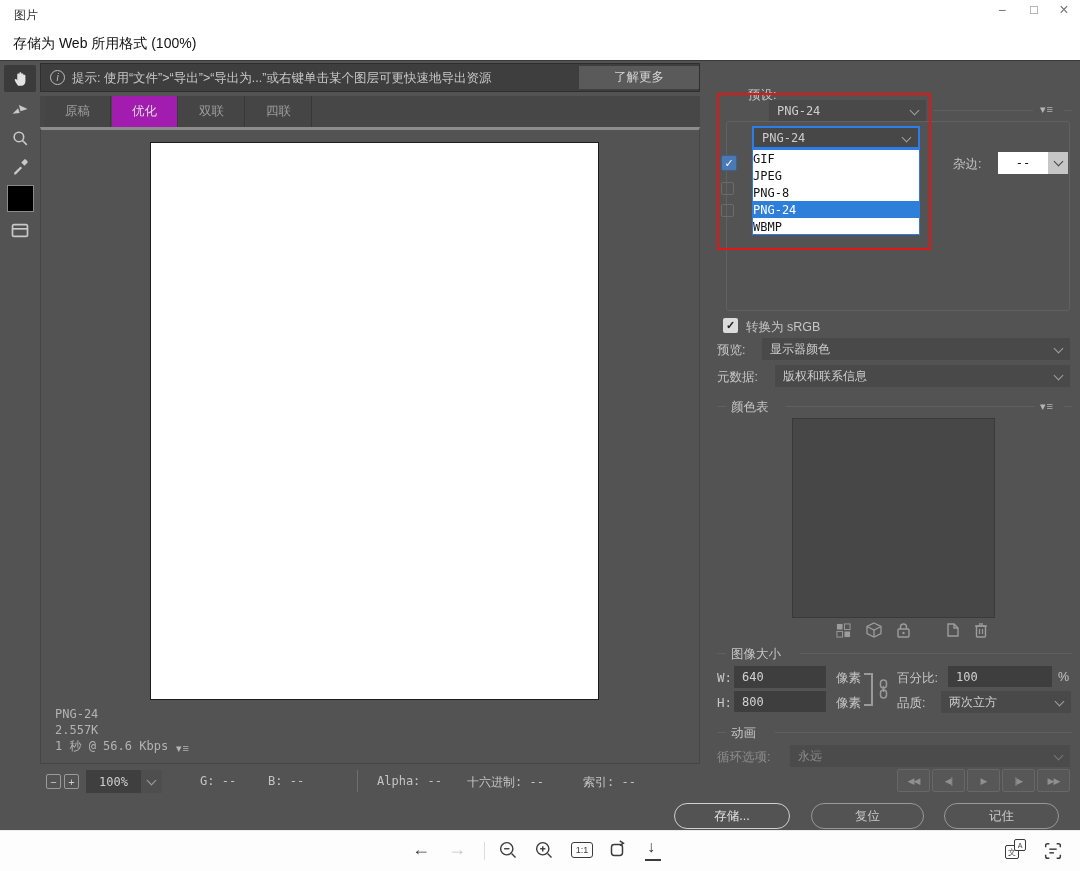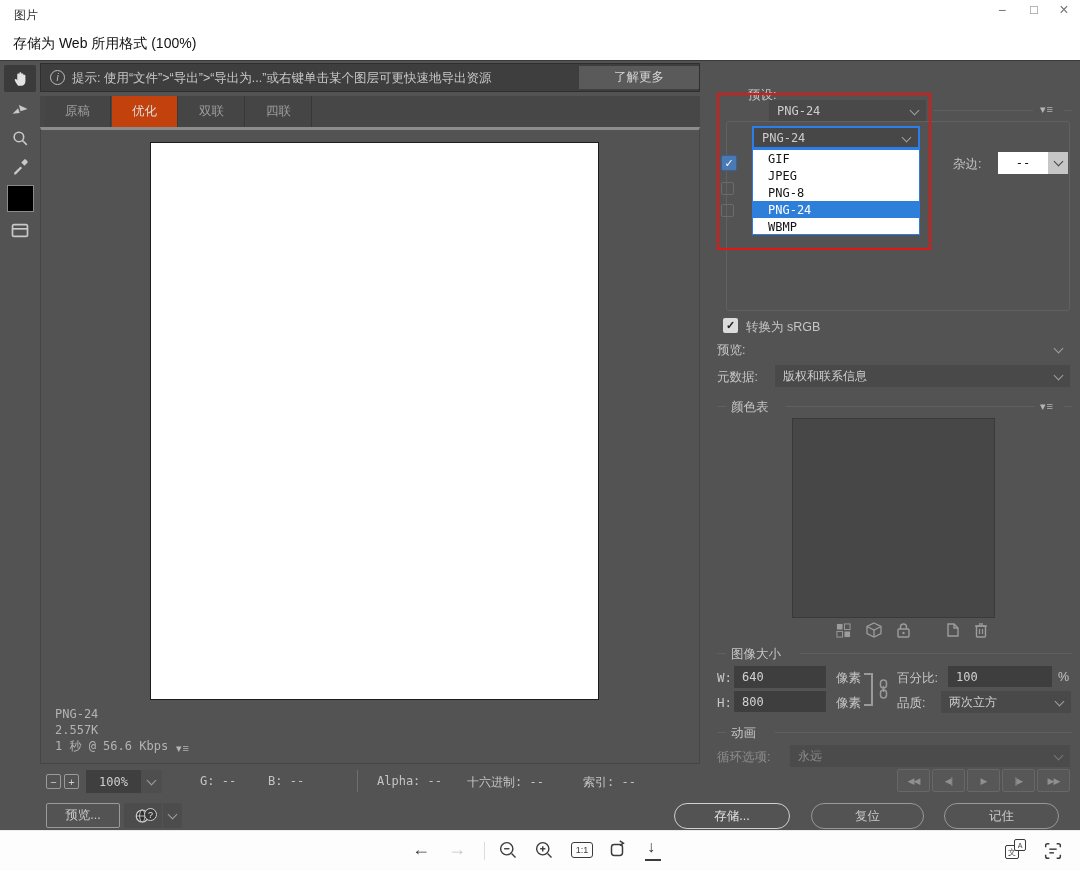--- a/index.html
+++ b/index.html
@@ -16,21 +16,21 @@
   .chev{width:6px;height:6px;border-right:1.6px solid #a0a0a0;border-bottom:1.6px solid #a0a0a0;
       transform:rotate(45deg);display:inline-block;}
   .chev-dark{border-color:#444;}
   .chev-dim{border-color:#787878;}
   .rule{background:#5f5f5f;height:1px;}
   .panelmenu{font-size:11px;color:#b5b5b5;letter-spacing:1px;white-space:nowrap;}
   .tab{width:66px;height:31px;display:flex;align-items:center;justify-content:center;
       font-size:12.5px;box-sizing:border-box;border-right:1px solid #383838;}
   .pill{border-radius:13px;display:flex;align-items:center;justify-content:center;
       font-size:12.5px;color:#c9c9c9;box-sizing:border-box;background:transparent;}
-  .opt{height:17px;display:flex;align-items:center;padding-left:15px;font-size:12px;color:#141414;}
+  .opt{height:17px;display:flex;align-items:center;padding-left:0;font-size:12px;color:#141414;}
   .opt.sel{background:#2e7fd9;color:#fff;}
   .pbbtn{width:33px;height:23px;background:#575757;border:1px solid #676767;border-radius:2px;
       display:flex;align-items:center;justify-content:center;color:#8f8f8f;font-size:9px;
       box-sizing:border-box;letter-spacing:-1px;}
   .toolbtn{width:32px;height:27px;display:flex;align-items:center;justify-content:center;}
   svg{display:block;}
 </style>
 </head>
 <body>
 
@@ -86,21 +86,21 @@
       <span class="a" style="left:9px;top:6px;width:15px;height:15px;border:1.4px solid #bdbdbd;border-radius:50%;
                    color:#bdbdbd;font-size:10px;display:flex;align-items:center;justify-content:center;
                    font-style:italic;box-sizing:border-box;">i</span>
       <span class="a" style="left:31px;top:6px;font-size:12.5px;color:#c8c8c8;white-space:nowrap;">提示: 使用“文件”&gt;“导出”&gt;“导出为...”或右键单击某个图层可更快速地导出资源</span>
       <div class="a" style="left:538px;top:2px;width:120px;height:23px;background:#5a5a5a;color:#d6d6d6;font-size:12.5px;
                   display:flex;align-items:center;justify-content:center;">了解更多</div>
     </div>
 
     <div class="a" style="left:40px;top:35px;width:660px;height:31px;background:#474747;">
       <div class="a tab" style="left:5px;top:0;background:#454545;color:#9f9f9f;">原稿</div>
-      <div class="a tab" style="left:72px;top:0;background:#c2410c;color:#dcdcdc;">优化</div>
+      <div class="a tab" style="left:72px;top:0;background:#a21caf;color:#dcdcdc;">优化</div>
       <div class="a tab" style="left:139px;top:0;background:#454545;color:#9f9f9f;">双联</div>
       <div class="a tab" style="left:206px;top:0;background:#454545;color:#9f9f9f;font-family:Liberation Serif, serif;">四联</div>
     </div>
 
     <div class="a" style="left:40px;top:66px;width:660px;height:637px;background:#535353;
                 border-top:3px solid #8c8c8c;border-left:1px solid #454545;border-right:1px solid #454545;
                 border-bottom:1px solid #454545;box-sizing:border-box;">
       <div class="a" style="left:109px;top:12px;width:447px;height:556px;background:#fff;border:1px solid #1c1c1c;"></div>
       <div class="a mono" style="left:14px;top:576px;font-size:12px;color:#b3b3b3;line-height:16px;">
         <div>PNG-24</div>
@@ -121,38 +121,20 @@
         <span class="chev" style="margin-top:-3px;"></span>
       </div>
       <span class="a mono" style="left:200px;top:9px;font-size:12px;color:#c4c4c4;">G: --</span>
       <span class="a mono" style="left:268px;top:9px;font-size:12px;color:#c4c4c4;">B: --</span>
       <div class="a" style="left:357px;top:5px;width:1px;height:22px;background:#6e6e6e;"></div>
       <span class="a mono" style="left:377px;top:9px;font-size:12px;color:#c4c4c4;">Alpha: --</span>
       <span class="a mono" style="left:467px;top:9px;font-size:12px;color:#c4c4c4;">十六进制: --</span>
       <span class="a mono" style="left:583px;top:9px;font-size:12px;color:#c4c4c4;">索引: --</span>
     </div>
 
-    <div class="a" style="left:0;top:740px;width:700px;height:30px;">
-      <div class="a" style="left:46px;top:2px;width:74px;height:25px;border:1px solid #9a9a9a;border-radius:2px;color:#c9c9c9;
-                  font-size:12.5px;display:flex;align-items:center;justify-content:center;box-sizing:border-box;">预览...</div>
-      <div class="a" style="left:124px;top:2px;width:38px;height:25px;background:#4c4c4c;border-radius:3px 0 0 3px;
-                  display:flex;align-items:center;justify-content:center;">
-        <svg width="18" height="18" viewBox="0 0 24 24">
-          <circle cx="11" cy="12" r="8" fill="#2f2f2f" stroke="#cfcfcf" stroke-width="1.6"></circle>
-          <ellipse cx="11" cy="12" rx="3.5" ry="8" fill="none" stroke="#cfcfcf" stroke-width="1.2"></ellipse>
-          <line x1="3" y1="12" x2="19" y2="12" stroke="#cfcfcf" stroke-width="1.2"></line>
-        </svg>
-        <span class="a" style="left:20px;top:5px;width:13px;height:13px;background:#3a3a3a;border:1px solid #cfcfcf;border-radius:50%;
-                     color:#e8e8e8;font-size:9px;display:flex;align-items:center;justify-content:center;box-sizing:border-box;">?</span>
-      </div>
-      <div class="a" style="left:163px;top:2px;width:19px;height:25px;background:#4c4c4c;border-radius:0 3px 3px 0;
-                  display:flex;align-items:center;justify-content:center;">
-        <span class="chev" style="margin-top:-3px;"></span>
-      </div>
-    </div>
 
     <div class="a" style="left:700px;top:0;width:380px;height:770px;">
 
       <span class="a lbl" style="left:28px;top:26px;margin-left:20px;">预设:</span>
       <div class="a dd mono" style="left:69px;top:39px;width:157px;height:22px;">PNG-24</div>
       <span class="chev a" style="left:211px;top:46px;"></span>
       <div class="a rule" style="left:233px;top:49px;width:100px;"></div>
       <span class="a panelmenu" style="left:340px;top:42px;">▾≡</span>
       <div class="a rule" style="left:364px;top:49px;width:8px;"></div>
 
@@ -185,20 +167,21 @@
 
       <div class="a" style="left:17px;top:32px;width:214px;height:157px;border:2px solid #e01713;box-sizing:border-box;z-index:7;"></div>
 
       <div class="a" style="left:23px;top:257px;width:15px;height:15px;background:#dcdcdc;border-radius:2px;
                   display:flex;align-items:center;justify-content:center;">
         <span style="color:#222;font-size:11px;font-weight:bold;">✓</span>
       </div>
       <span class="a lbl" style="left:46px;top:258px;">转换为 sRGB</span>
 
       <span class="a lbl" style="left:17px;top:281px;">预览:</span>
+      <div class="a dd" style="left:62px;top:277px;width:308px;height:22px;">显示器颜色</div>
       <span class="chev a" style="left:355px;top:284px;"></span>
 
       <span class="a lbl" style="left:17px;top:308px;">元数据:</span>
       <div class="a dd" style="left:75px;top:304px;width:295px;height:22px;">版权和联系信息</div>
       <span class="chev a" style="left:355px;top:311px;"></span>
 
       <div class="a rule" style="left:17px;top:345px;width:9px;"></div>
       <span class="a lbl" style="left:31px;top:338px;">颜色表</span>
       <div class="a rule" style="left:86px;top:345px;width:249px;"></div>
       <span class="a panelmenu" style="left:340px;top:339px;">▾≡</span>

